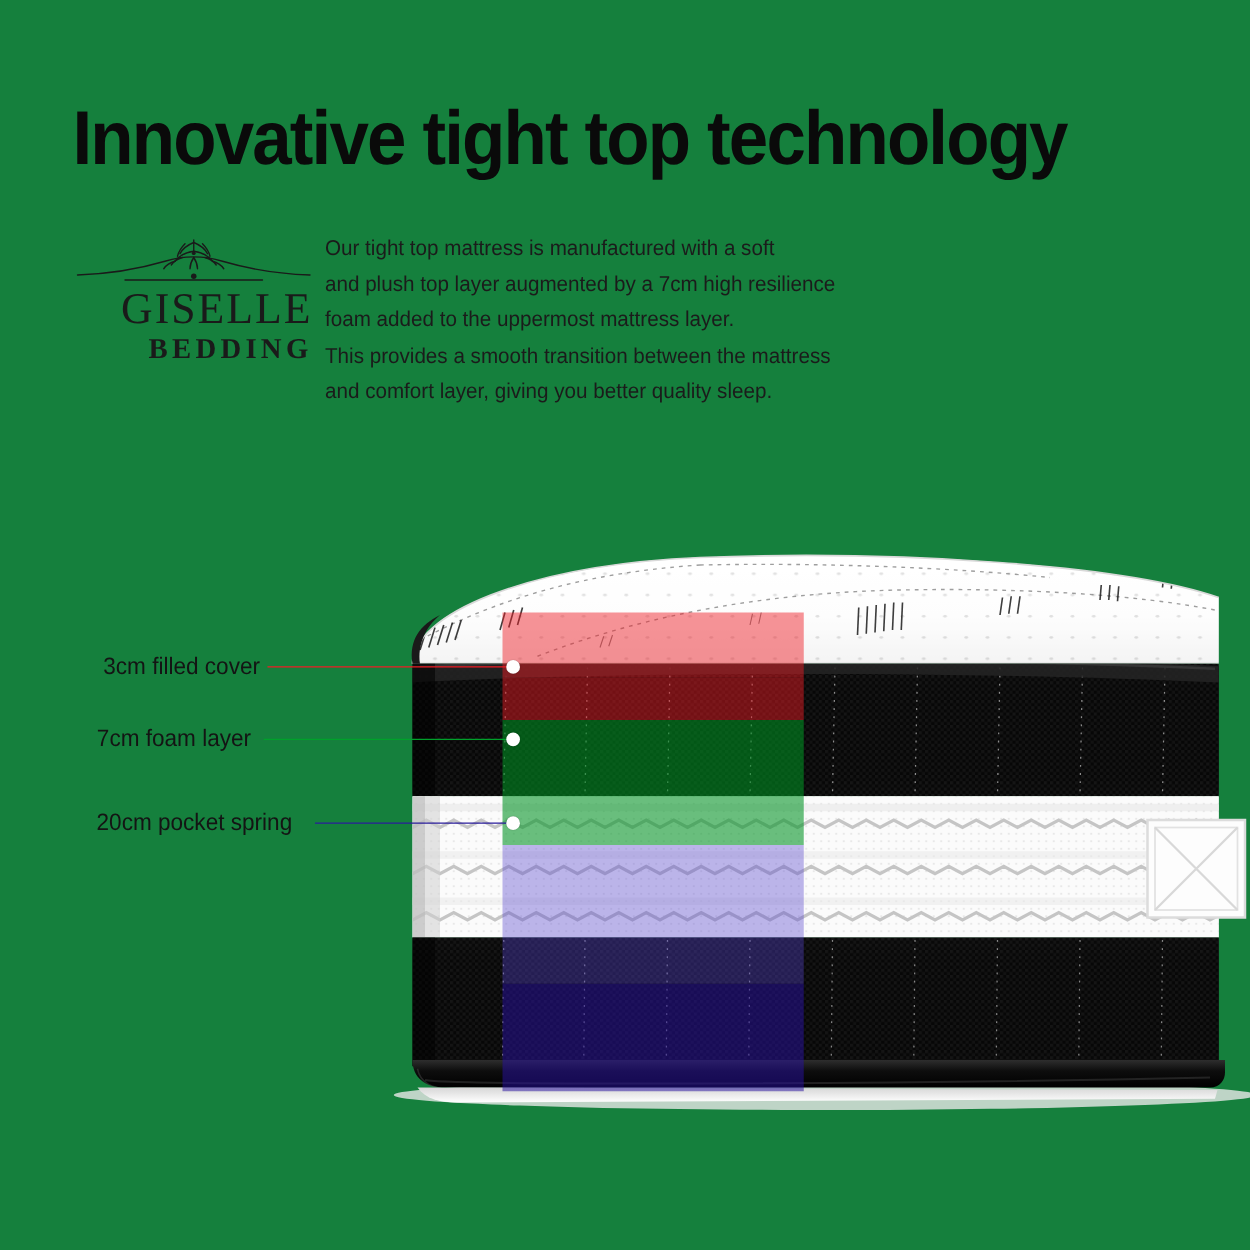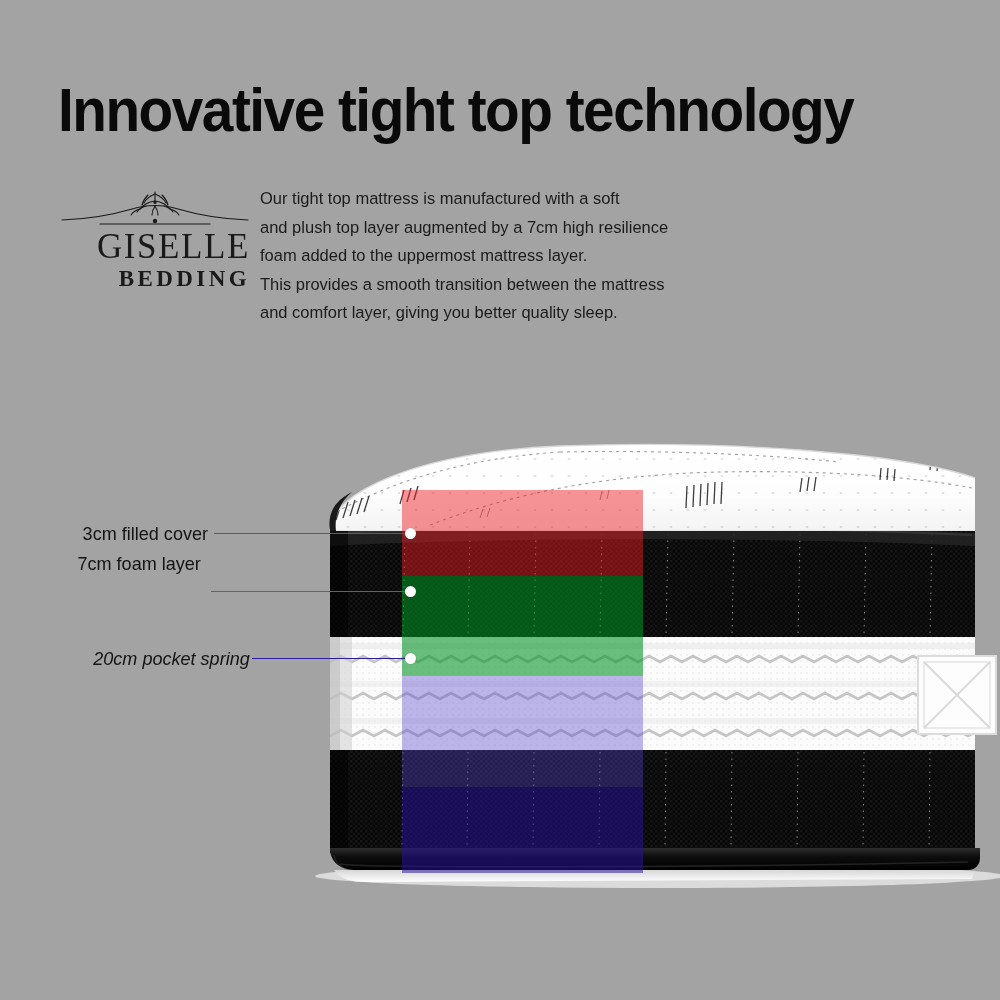--- a/index.html
+++ b/index.html
@@ -2,21 +2,21 @@
 <html><head>
 <meta charset="utf-8">
 <style>
   * { margin:0; padding:0; box-sizing:border-box; }
   html, body {
     width:1000px; height:1000px;
     background:#ffffff;
     font-family:"Liberation Sans", sans-serif;
     overflow:hidden;
   }
-  #page { position:relative; width:1000px; height:1000px; background:#a3a3a3; }
+  #page { position:relative; width:1000px; height:1000px; background:#15803d; }
 
   
   .title {
     position:absolute; left:58px; top:78px;
     width:910px;
     font-family:"Liberation Sans", sans-serif;
     font-weight:700;
     font-size:61px;
     line-height:64px;
     letter-spacing:-1.6px;
@@ -320,25 +320,25 @@
     <div class="ov" id="ov-lav"></div>
     <div class="ov" id="ov-navy"></div>
   </div>
 
   <div class="callout" style="left:40px; top:522px; width:168px;">
     <span class="ctext">3cm filled cover</span>
   </div>
   <div class="leader" style="left:214px; top:533px; width:198px; border-top-color:#EE1C25;"></div>
   <div class="dot" style="left:405px; top:528px;"></div>
 
-  <div class="callout" style="left:40px; top:552px; width:161px;">
+  <div class="callout" style="left:40px; top:580px; width:161px;">
     <span class="ctext">7cm foam layer</span>
   </div>
   <div class="leader" style="left:211px; top:591px; width:201px; border-top-color:#00A12B;"></div>
   <div class="dot" style="left:405px; top:586px;"></div>
 
-  <div class="callout" style="left:48px; top:647px; width:202px;font-style:italic;">
+  <div class="callout" style="left:32px; top:647px; width:202px;">
     <span class="ctext">20cm pocket spring</span>
   </div>
   <div class="leader" style="left:252px; top:658px; width:160px; border-top-color:#2A1C9B;"></div>
   <div class="dot" style="left:405px; top:653px;"></div>
 
 </div>
 
 </body></html>

